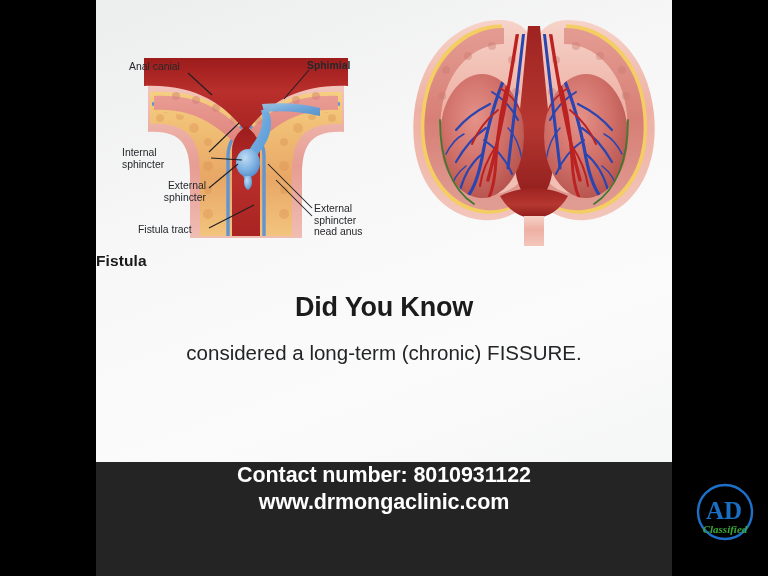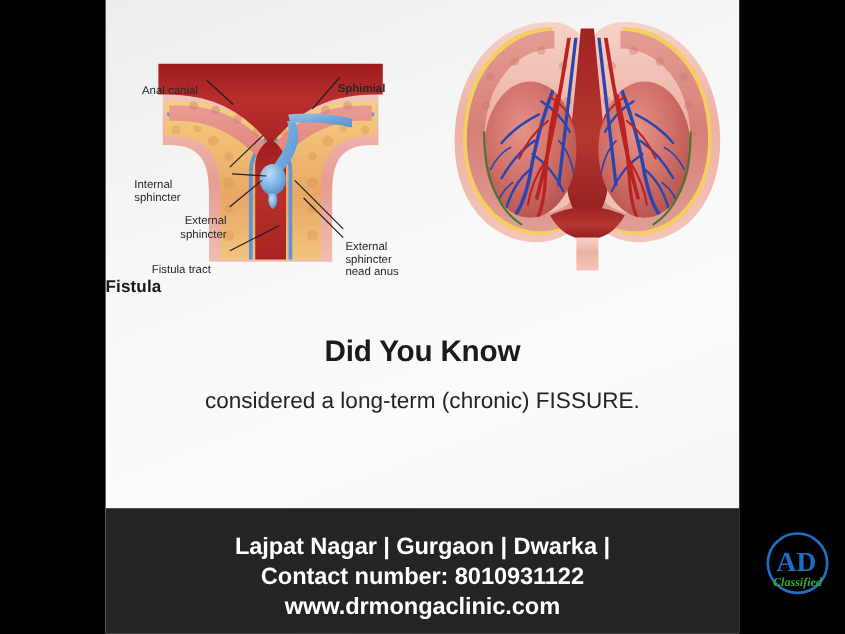--- a/index.html
+++ b/index.html
@@ -77,37 +77,35 @@
     height: 248px;
   }
   .fig-art svg { display: block; width: 100%; height: 100%; }
 
   .lbl {
     position: absolute;
     font-size: 10.4px;
     line-height: 11.6px;
     color: #25282b;
     white-space: pre;
-    margin-top: 16px;
   }
   .lbl-anal   { left: 33px;  top: 61px;  }
   .lbl-sphim  { left: 211px; top: 60px; font-weight: bold;  }
   .lbl-int    { left: 26px;  top: 147px; text-align: left; width: 77px; }
   .lbl-ext    { left: 31px;  top: 180px; text-align: right; width: 79px; }
   .lbl-tract  { left: 42px;  top: 224px; text-align: right; }
   .lbl-extna  { left: 218px; top: 203px; }
 
   
   .copy {
     position: absolute;
     left: 0;
     top: 292px;
     width: 576px;
     text-align: center;
-    margin-top: 12px;
   }
   .headline {
     font-size: 27px;
     font-weight: bold;
     color: #1b1b1b;
     letter-spacing: -0.2px;
     margin: 0 0 16px 0;
   }
   .body-copy {
     font-size: 20.5px;
@@ -413,21 +411,20 @@
     </div>
 
     <div class="copy">
       <div class="headline">Did You Know</div>
       <div class="body-copy">
         <div>considered a long-term (chronic) FISSURE.</div>
       </div>
     </div>
 
     <div class="footer">
-      <div class="footer-line l1">Lajpat Nagar | Gurgaon | Dwarka |</div>
       <div class="footer-line">Contact number: 8010931122</div>
       <div class="footer-line">www.drmongaclinic.com</div>
     </div>
   </div>
 
   <div class="watermark">
     <svg viewBox="0 0 74 74" xmlns="http://www.w3.org/2000/svg">
       <circle cx="37" cy="38" r="27" fill="none" stroke="#1f6fc9" stroke-width="2.4"></circle>
       <text x="36" y="45" text-anchor="middle" font-family="'Liberation Serif', serif" font-size="25" font-weight="bold" fill="#1a6fc4">AD</text>
       <text x="37" y="59" text-anchor="middle" font-family="'Liberation Serif', serif" font-size="11" font-style="italic" font-weight="bold" fill="#3aa93a">Classified</text>

